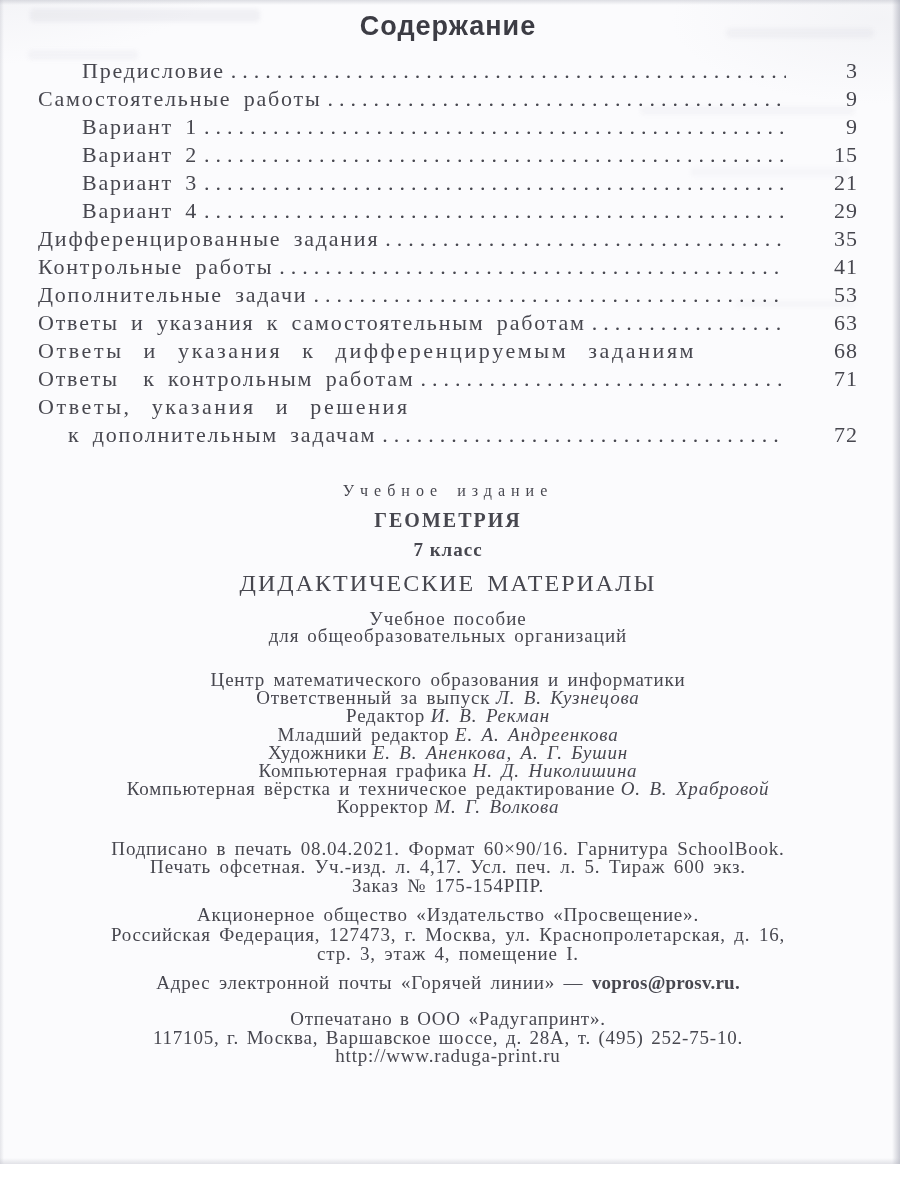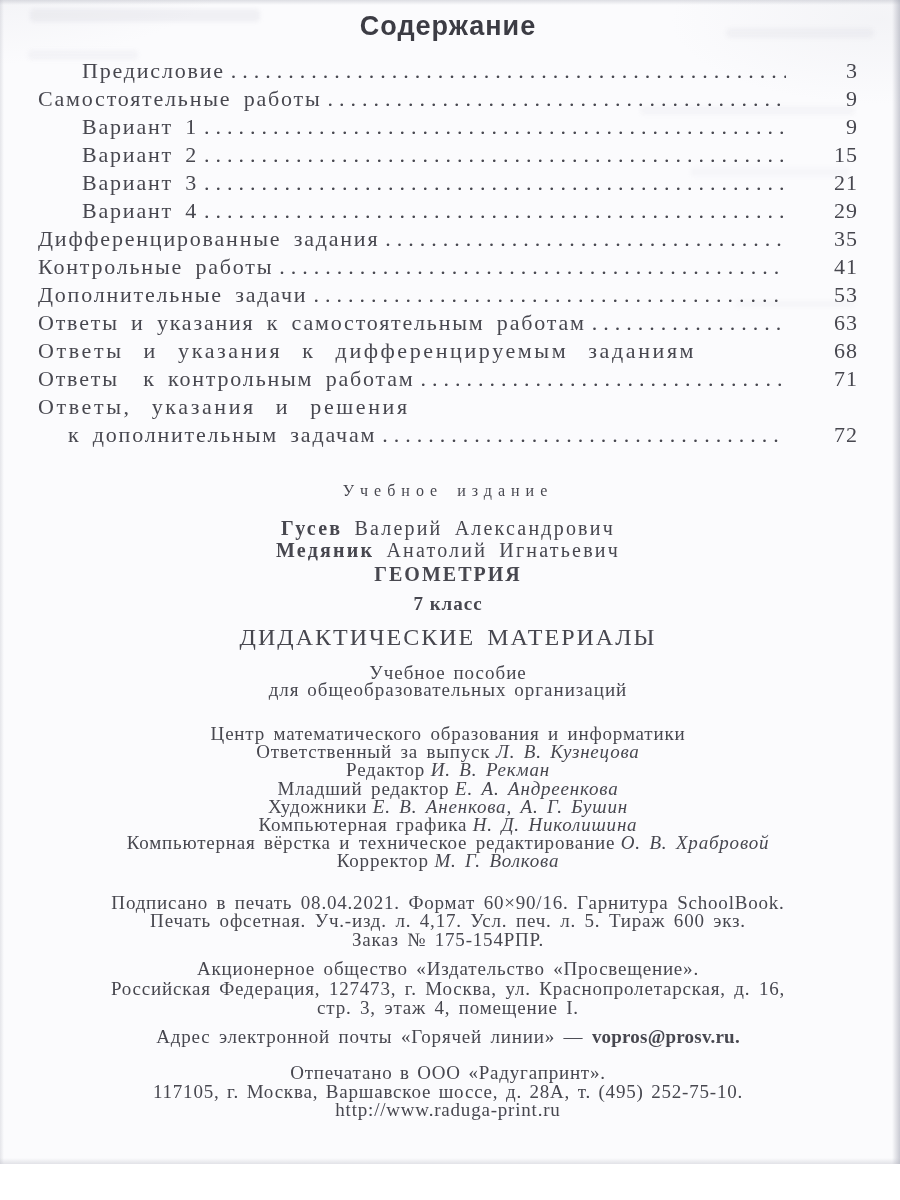--- a/index.html
+++ b/index.html
@@ -57,21 +57,21 @@
   .toc-leader::after { content:"...................................................................................................."; }
   .toc-row.no-dots .toc-leader::after { content:""; }
   .toc-row.no-dots .toc-label { letter-spacing:2.6px; word-spacing:12px; }
   .toc-page { flex:none; width:72px; text-align:right; letter-spacing:1px; word-spacing:0; }
   .toc-row.no-page .toc-page { visibility:hidden; }
 
   
   .colophon { margin-top:32px; text-align:center; font-size:19px; }
   .edition-note { font-size:16px; letter-spacing:6px; word-spacing:4px; }
   .authors { margin-top:17px; font-size:20px; line-height:22px; letter-spacing:2.2px; word-spacing:5px; }
-  .book-title { margin-top:2px; font-size:20px; font-weight:bold; letter-spacing:2px; }
+  .book-title { margin-top:9px; font-size:20px; font-weight:bold; letter-spacing:2px; }
   .grade { margin-top:7px; font-size:19px; font-weight:bold; letter-spacing:1px; }
   .subtitle { margin-top:9px; font-size:24px; letter-spacing:2px; word-spacing:4px; }
   .type-lines { margin-top:13px; line-height:17px; letter-spacing:1px; word-spacing:2px; }
   .credits { margin-top:27px; line-height:18.2px; letter-spacing:.8px; word-spacing:3px; }
   .credits i { font-style:italic; margin-left:.3em; }
   .print-info { margin-top:23px; line-height:18.6px; letter-spacing:.8px; word-spacing:3px; }
   .publisher { margin-top:10px; line-height:19.3px; letter-spacing:.8px; word-spacing:3px; }
   .hotline { margin-top:9px; letter-spacing:.8px; word-spacing:3px; }
   .hotline b { letter-spacing:.2px; }
   .printer { margin-top:16px; line-height:18.6px; letter-spacing:.8px; word-spacing:2px; }
@@ -173,25 +173,20 @@
 
   <div class="toc-row indent-2">
     <span class="toc-label">к дополнительным задачам</span>
     <span class="toc-leader"></span>
     <span class="toc-page">72</span>
   </div>
 </div>
 
     <div class="colophon">
       <div class="edition-note">Учебное издание</div>
-      <div class="authors">
-  <div class="author-line"><b>Гусев</b> <span>Валерий Александрович</span></div>
-
-  <div class="author-line"><b>Медяник</b> <span>Анатолий Игнатьевич</span></div>
-</div>
       <div class="book-title">ГЕОМЕТРИЯ</div>
       <div class="grade">7 класс</div>
       <div class="subtitle">ДИДАКТИЧЕСКИЕ МАТЕРИАЛЫ</div>
       <div class="type-lines">
   <div class="text-line">Учебное пособие</div>
 
   <div class="text-line">для общеобразовательных организаций</div>
 </div>
       <div class="credits">
   <div class="credit-line"><span>Центр математического образования и информатики</span></div>

